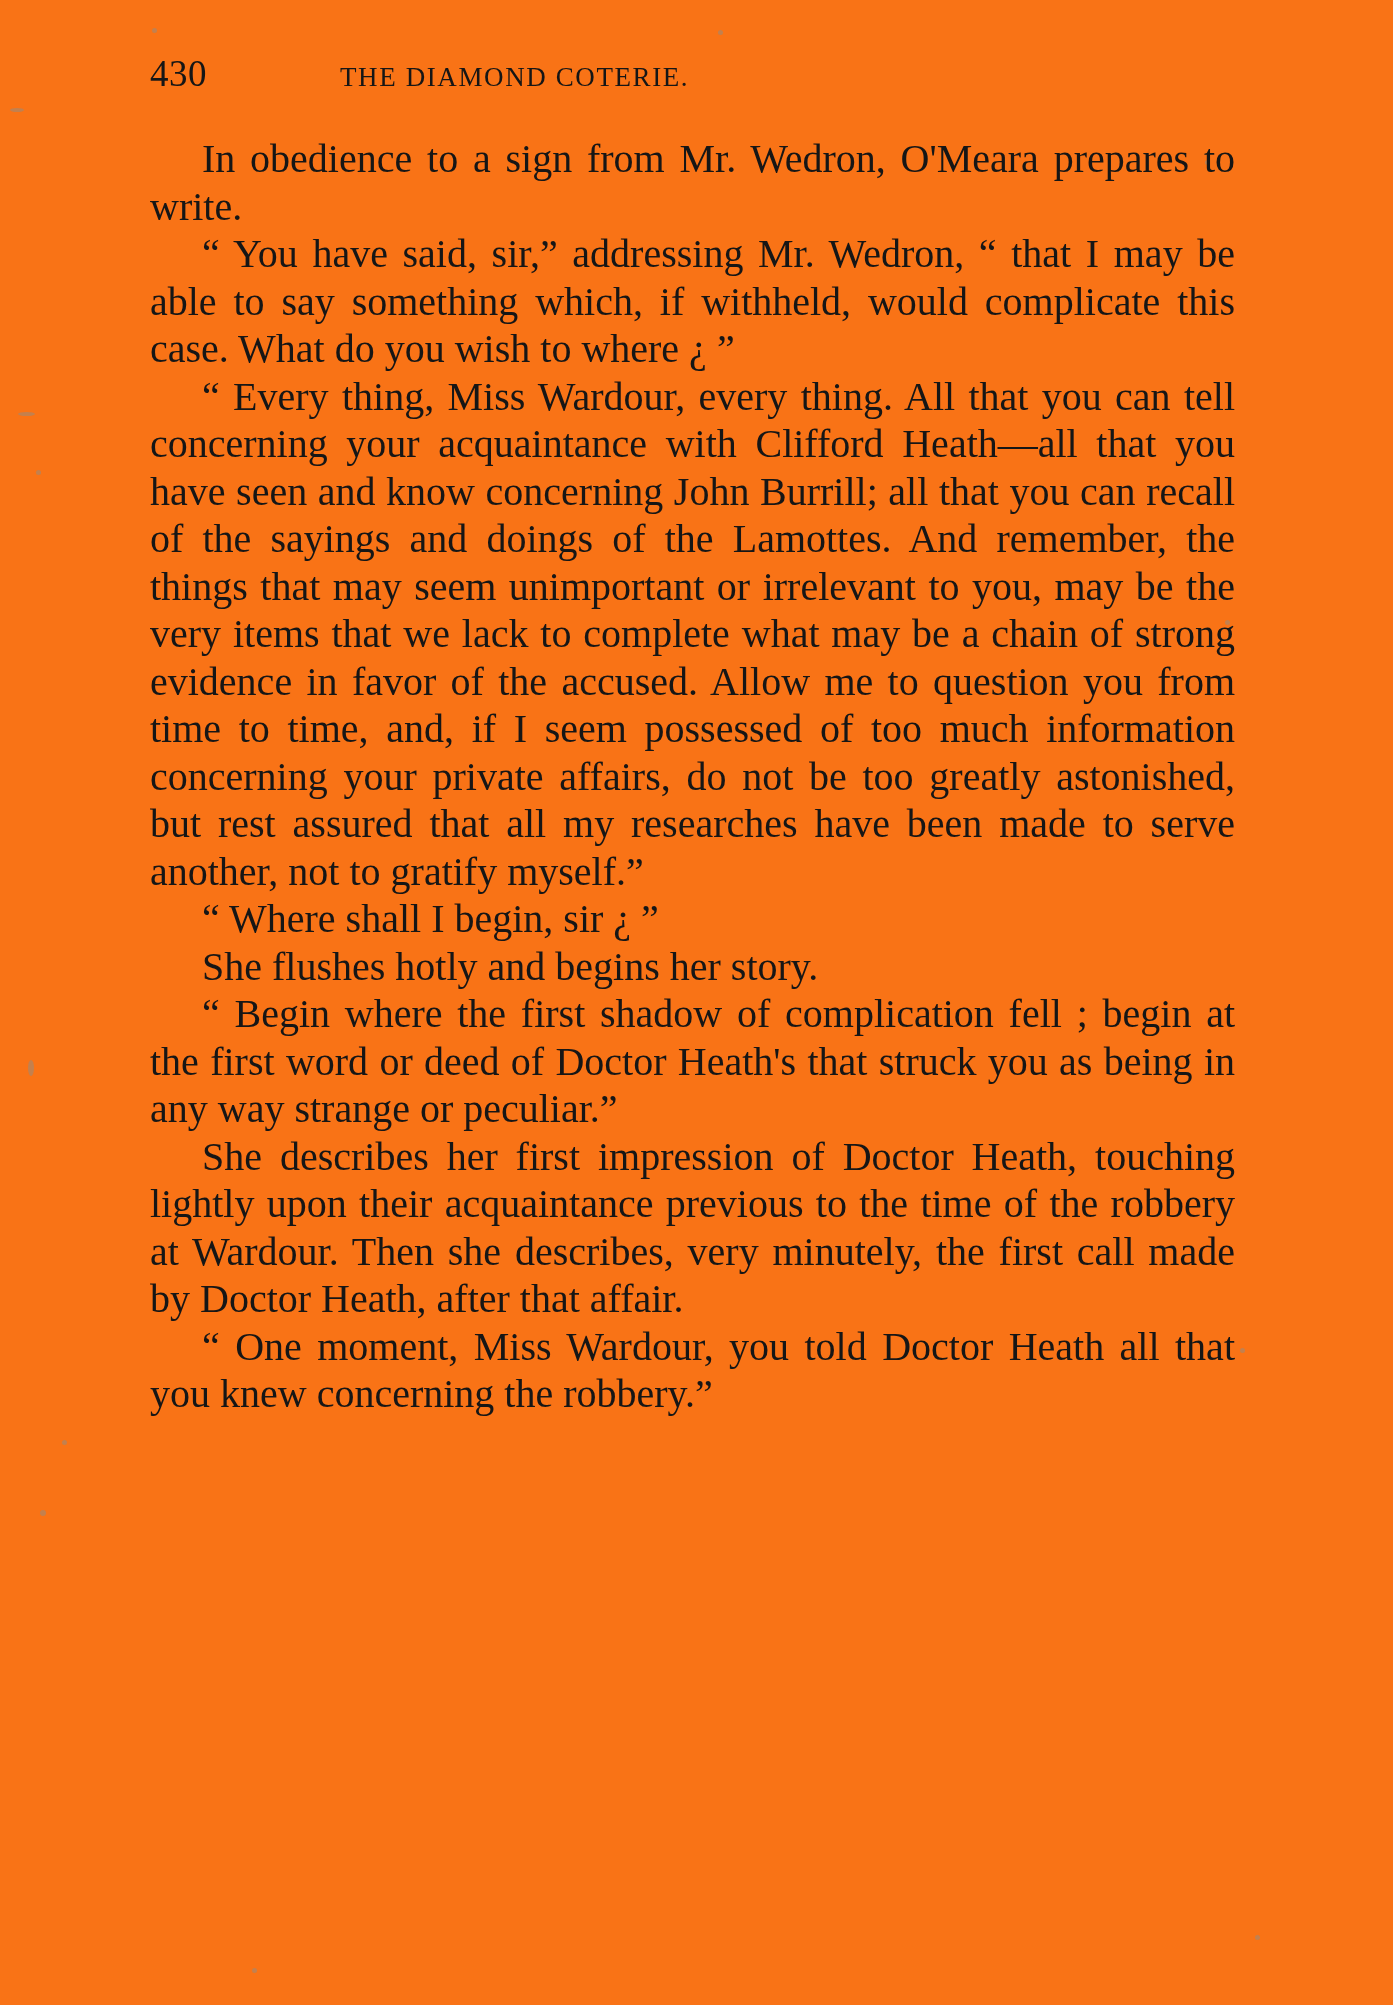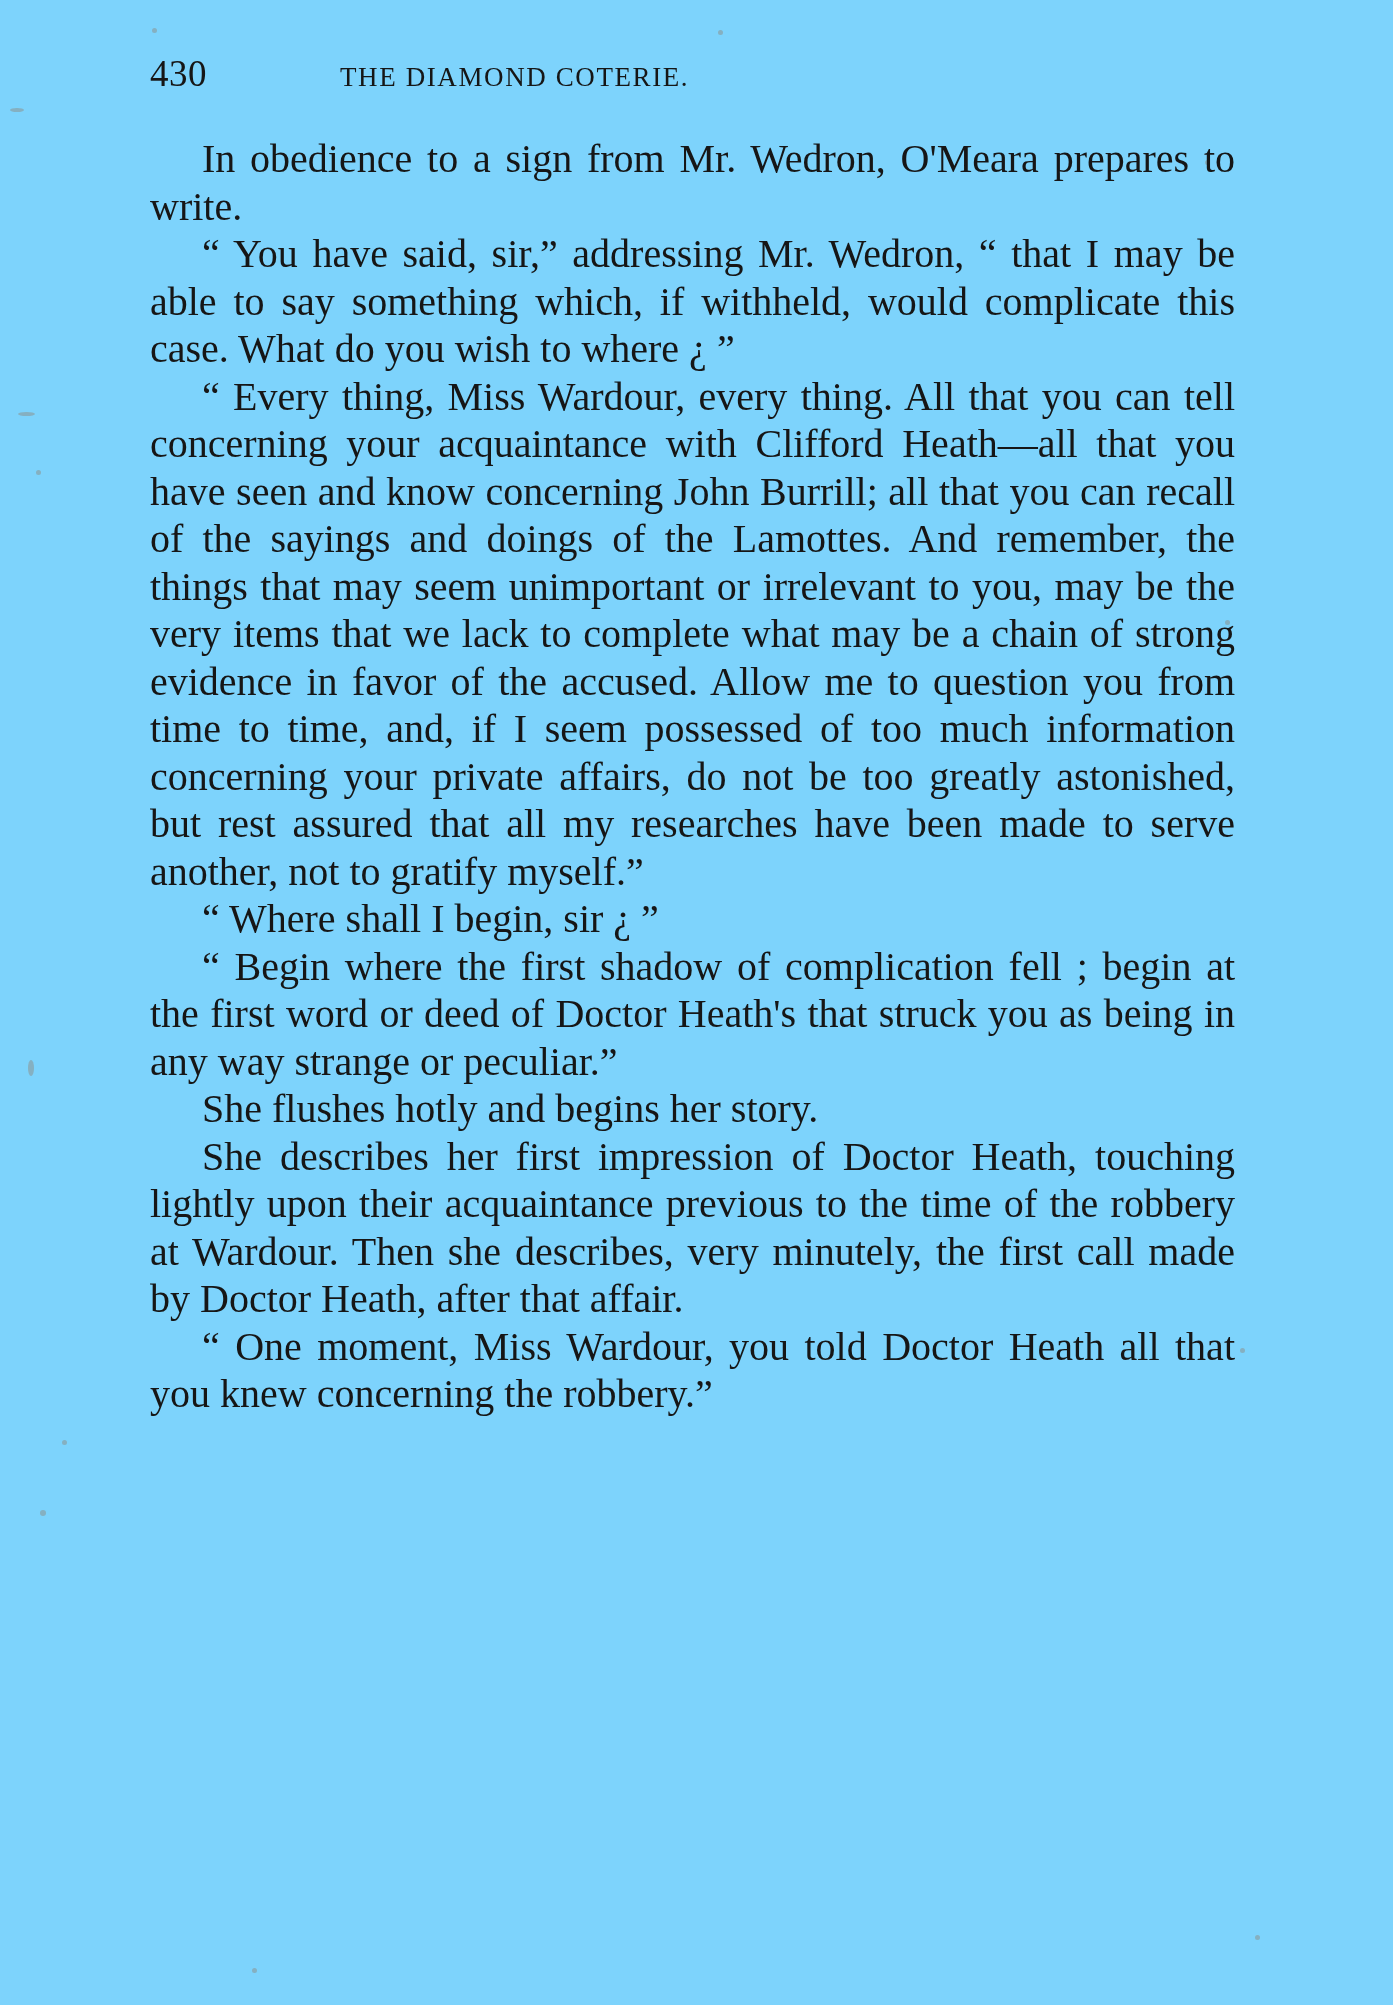--- a/index.html
+++ b/index.html
@@ -13,21 +13,21 @@
     font-family: "Liberation Serif", serif;
     color: #161616;
     position: relative;
     overflow: hidden;
   }
   .page {
     position: absolute;
     top: 0; left: 0;
     width: 1393px;
     height: 2005px;
-    background: #7dd3fc;
+    background: #f97316;
   }
   .page-inner {
     position: absolute;
     left: 150px;
     top: 55px;
     width: 1085px;
   }
   .running-head {
     display: flex;
     align-items: baseline;
@@ -93,20 +93,20 @@
     <div class="running-head">
       <div class="folio">430</div>
       <div class="head-title">THE DIAMOND COTERIE.</div>
     </div>
 
     <div class="body-text">
       <p>In obedience to a sign from Mr. Wedron, O'Meara prepares to write.</p>
       <p>“ You have said, sir,” addressing Mr. Wedron, “ that I may be able to say something which, if withheld, would complicate this case.   What do you wish to where ¿ ”</p>
       <p>“ Every thing, Miss Wardour, every thing.   All that you can tell concerning your acquaintance with Clifford Heath—all that you have seen and know concerning John Burrill; all that you can recall of the sayings and doings of the Lamottes.   And remember, the things that may seem unimportant or irrelevant to you, may be the very items that we lack to complete what may be a chain of strong evidence in favor of the accused.   Allow me to question you from time to time, and, if I seem possessed of too much information concerning your private affairs, do not be too greatly astonished, but rest assured that all my researches have been made to serve another, not to gratify myself.”</p>
       <p>“ Where shall I begin, sir ¿ ”</p>
+      <p>She flushes hotly and begins her story.</p>
       <p>“ Begin where the first shadow of complication fell ; begin at the first word or deed of Doctor Heath's that struck you as being in any way strange or peculiar.”</p>
-      <p>She flushes hotly and begins her story.</p>
       <p>She describes her first impression of Doctor Heath, touching lightly upon their acquaintance previous to the time of the robbery at Wardour.   Then she describes, very minutely, the first call made by Doctor Heath, after that affair.</p>
       <p>“ One moment, Miss Wardour, you told Doctor Heath all that you knew concerning the robbery.”</p>
     </div>
 
   </div>
 </div>
 
 </body></html>

